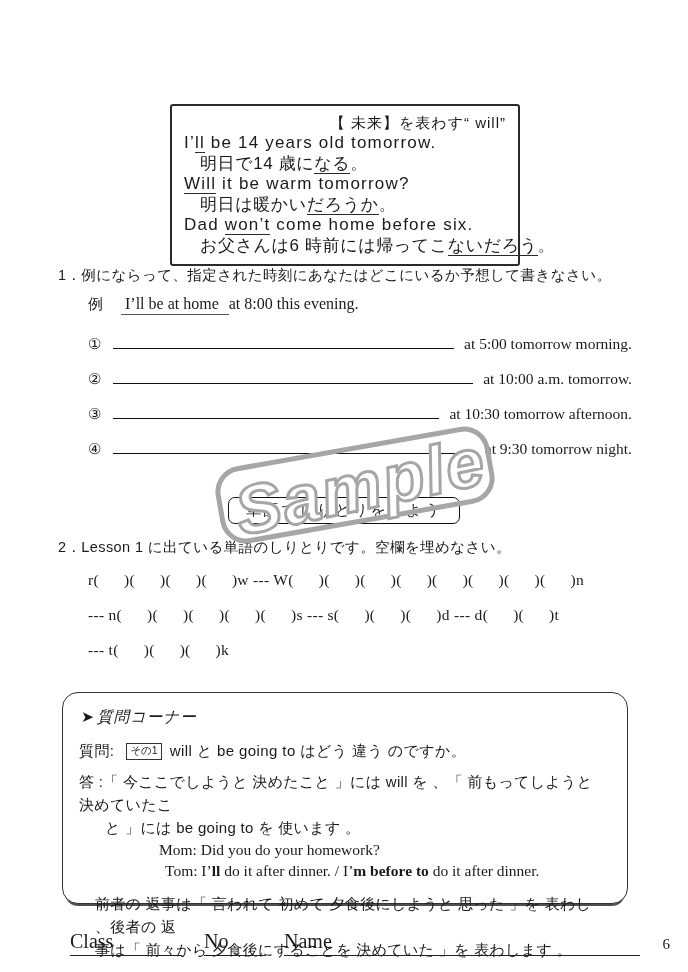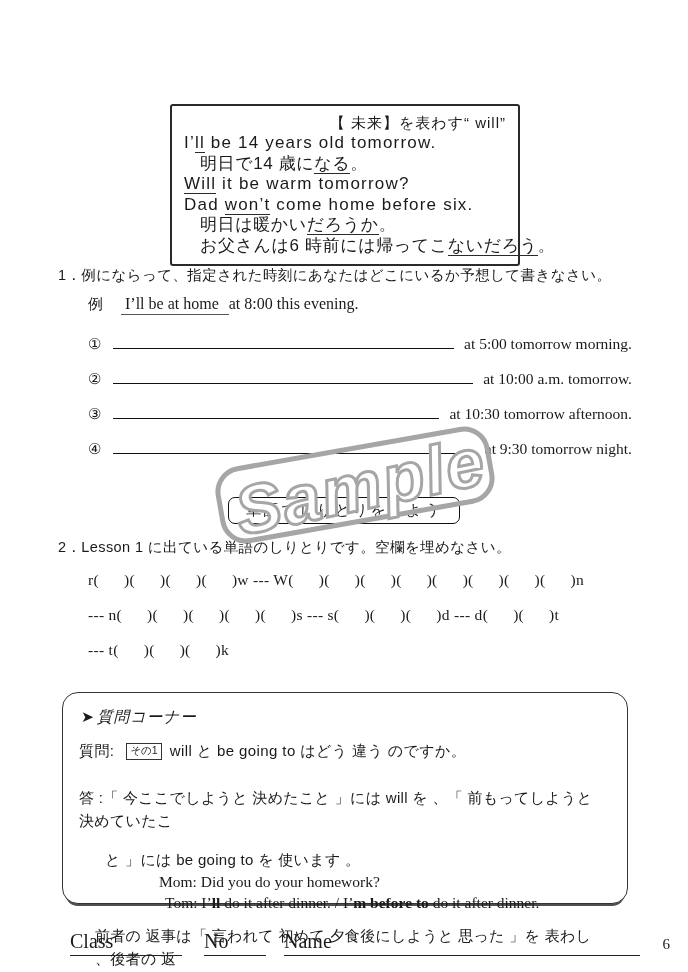--- a/index.html
+++ b/index.html
@@ -49,24 +49,24 @@
   #ex2-instruction { position:absolute; left:58px; top:538px; font-size:14.5px; letter-spacing:0.4px; white-space:nowrap; }
   #ex2-rows { position:absolute; left:88px; top:562px; font-family:"Liberation Serif", serif; font-size:15.5px; }
   .ex2-row { white-space:pre; line-height:35px; letter-spacing:0.3px; }
 
   
   #question-box { position:absolute; left:62px; top:692px; width:566px; height:212px;
                   border:1.6px solid #333; border-radius:16px; padding:12px 16px 10px 16px;
                   box-shadow:0 5px 0 -3px #4f4f4f; background:#fff; }
   #qc-title { font-style:italic; font-size:15.5px; letter-spacing:1px; margin:2px 0 14px 2px; }
   #qc-title .arrow { font-style:normal; margin-right:2px; }
-  .q-line { font-size:15px; margin-bottom:25px; letter-spacing:0.4px; }
+  .q-line { font-size:15px; margin-bottom:9px; letter-spacing:0.4px; }
   .q-tag { display:inline-block; border:1px solid #333; font-size:10.5px; padding:0 3px 1px 3px; margin:0 8px 0 12px; vertical-align:2px; letter-spacing:0; }
   .a-block { font-size:15px; line-height:23px; letter-spacing:0.3px; }
-  .a-block .l2 { padding-left:26px;margin-top:16px; }
+  .a-block .l2 { padding-left:26px; }
   .dialog { font-family:"Liberation Serif", serif; font-size:15.5px; line-height:21px; }
   .dialog .mom { padding-left:80px; }
   .dialog .tom { padding-left:86px; }
   .c-block { font-size:15px; line-height:23px; letter-spacing:0.3px; padding-left:16px; margin-top:11px; }
 
   
   #footer { position:absolute; left:70px; top:930px; width:570px; display:flex; align-items:baseline;
             font-family:"Liberation Serif", serif; font-size:20px; }
   .fseg { border-bottom:1.5px solid #222; padding-bottom:2px; }
   .fseg.class { width:112px; }
@@ -80,22 +80,22 @@
 <body>
 
 <div id="page">
 
 
   <div id="grammar-box">
     <div class="gtitle">【 未来】を表わす“ will”</div>
     <div class="gline"><span>I’</span><span class="gu">ll</span><span> be 14 years old tomorrow.</span></div>
     <div class="gline jp"><span>明日で14 歳に</span><span class="gu">なる</span><span>。</span></div>
     <div class="gline"><span></span><span class="gu">Will</span><span> it be warm tomorrow?</span></div>
+    <div class="gline jp"><span>明日は暖かい</span><span class="gu">だろうか</span><span>。</span></div>
     <div class="gline"><span>Dad </span><span class="gu">won’t</span><span> come home before six.</span></div>
-    <div class="gline jp"><span>明日は暖かい</span><span class="gu">だろうか</span><span>。</span></div>
     <div class="gline jp"><span>お父さんは6 時前には帰ってこ</span><span class="gu">ないだろう</span><span>。</span></div>
   </div>
 
   <div id="ex1-instruction">1．例にならって、指定された時刻にあなたはどこにいるか予想して書きなさい。</div>
 
   <div id="ex1-example">
     <span class="exlabel">例</span>
     <span class="exanswer">I’ll be at home</span>
     <span class="extail">at 8:00 this evening.</span>
   </div>

